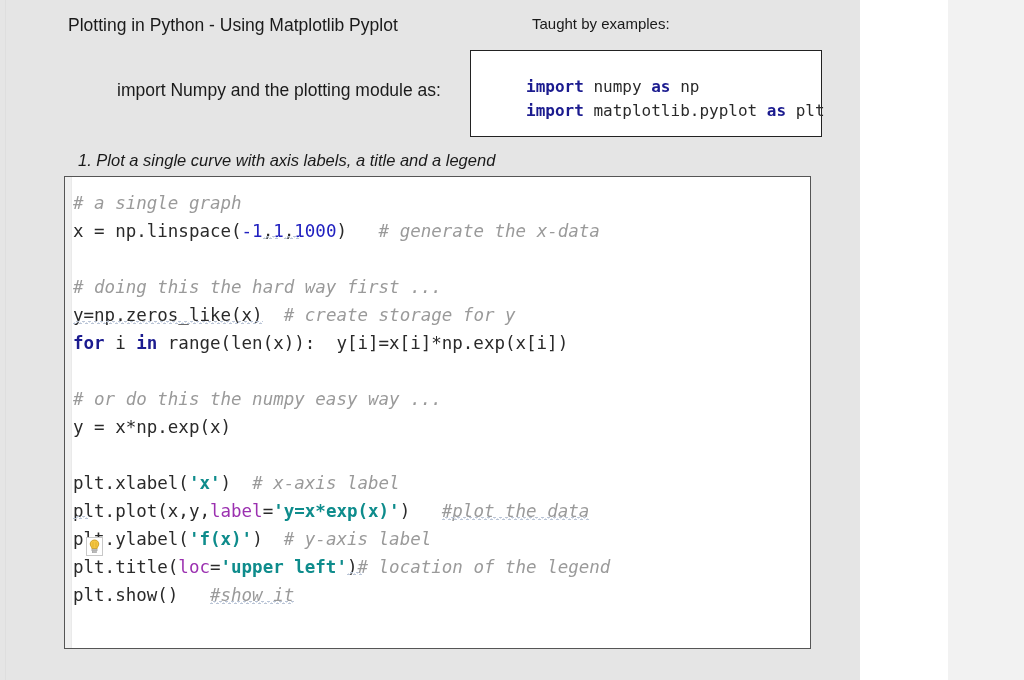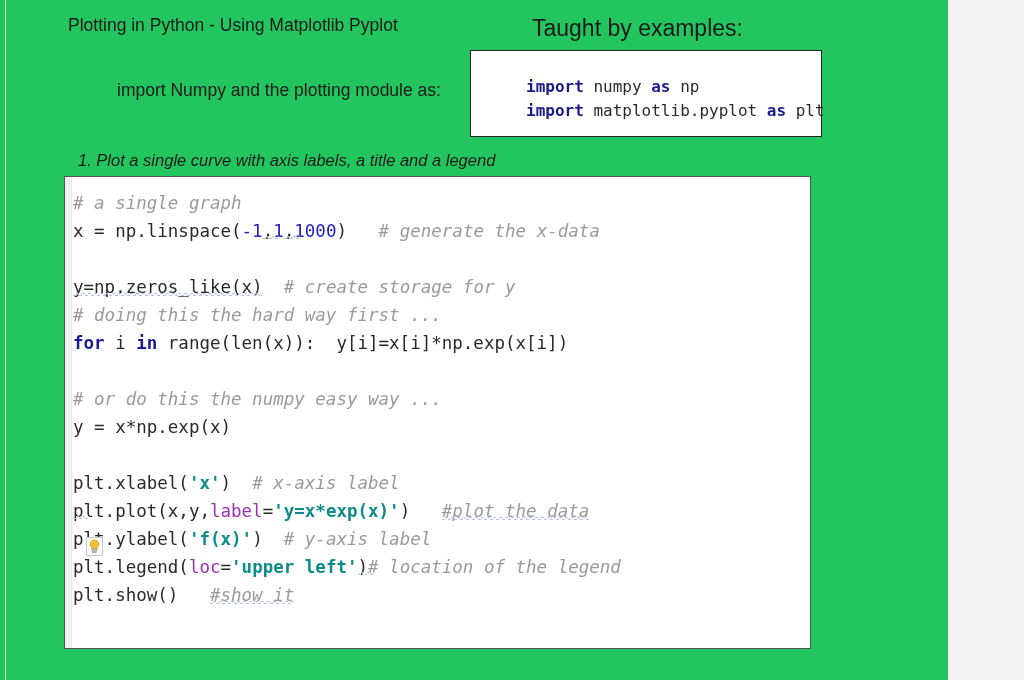--- a/index.html
+++ b/index.html
@@ -9,23 +9,23 @@
     width: 1024px;
     height: 680px;
     overflow: hidden;
   }
   body {
     font-family: "Liberation Sans", sans-serif;
     -webkit-font-smoothing: antialiased;
   }
   #page {
     position: relative;
-    width: 1024px;
-    height: 680px;
-    background: #22c55e;
+    width: 860px;
+    height: 680px;
+    background: #e5e5e5;
   }
 
   
   .right-panel {
     position: absolute;
     top: 0;
     left: 948px;
     width: 76px;
     height: 680px;
     background: #f2f2f2;
@@ -45,21 +45,21 @@
     left: 68px;
     top: 15px;
     font-size: 17.5px;
     color: #1a1a1a;
     white-space: nowrap;
   }
   .taught-by {
     position: absolute;
     left: 532px;
     top: 15px;
-    font-size: 23px;
+    font-size: 15px;
     color: #1a1a1a;
     white-space: nowrap;
   }
   .import-caption {
     position: absolute;
     left: 96px;
     top: 80px;
     font-size: 17.5px;
     color: #1a1a1a;
     white-space: nowrap;
@@ -221,42 +221,42 @@
   <div class="code-box">
     <div class="code-gutter"></div>
     <div class="code-area">
 
       <div class="cline"><span class="cmt"># a single graph</span></div>
 
       <div class="cline"><span class="plain">x = np.linspace(</span><span class="num">-1</span><span class="plain squiggle-sm">,</span><span class="num">1</span><span class="plain squiggle-sm">,</span><span class="num">1000</span><span class="plain">)</span><span class="plain">   </span><span class="cmt"># generate the x-data</span></div>
 
       <div class="cline blank">&nbsp;</div>
 
+      <div class="cline"><span class="cmt"># doing this the hard way first ...</span></div>
+
       <div class="cline"><span class="plain squiggle">y=np.zeros_like(x)</span><span class="plain">  </span><span class="cmt"># create storage for y</span></div>
 
-      <div class="cline"><span class="cmt"># doing this the hard way first ...</span></div>
-
       <div class="cline"><span class="kw">for</span><span class="plain"> i </span><span class="kw">in</span><span class="plain"> range(len(x)):  y[i]=x[i]*np.exp(x[i])</span></div>
 
       <div class="cline blank">&nbsp;</div>
 
       <div class="cline"><span class="cmt"># or do this the numpy easy way ...</span></div>
 
       <div class="cline"><span class="plain">y = x*np.exp(x)</span></div>
 
       <div class="cline blank">&nbsp;</div>
 
       <div class="cline"><span class="plain">plt.xlabel(</span><span class="str">'x'</span><span class="plain">)</span><span class="plain">  </span><span class="cmt"># x-axis label</span></div>
 
       <div class="cline"><span class="plain squiggle-sm">plt.plot(x,y,</span><span class="kwarg">label</span><span class="plain">=</span><span class="str">'y=x*exp(x)'</span><span class="plain">)</span><span class="plain">   </span><span class="cmt squiggle">#plot the data</span></div>
 
       <div class="cline"><span class="plain">plt.ylabel(</span><span class="str">'f(x)'</span><span class="plain">)</span><span class="plain">  </span><span class="cmt"># y-axis label</span></div>
 
 
-      <div class="cline"><span class="plain">plt.legend(</span><span class="kwarg">loc</span><span class="plain">=</span><span class="str">'upper left'</span><span class="plain squiggle-sm">)</span><span class="cmt"># location of the legend</span></div>
+      <div class="cline"><span class="plain">plt.title(</span><span class="kwarg">loc</span><span class="plain">=</span><span class="str">'upper left'</span><span class="plain squiggle-sm">)</span><span class="cmt"># location of the legend</span></div>
 
       <div class="cline"><span class="plain">plt.show()</span><span class="plain">   </span><span class="cmt squiggle">#show it</span></div>
 
     </div>
   </div>
 
   <div class="bulb-icon">
     <svg width="17" height="19" viewBox="0 0 17 19" xmlns="http://www.w3.org/2000/svg">
       <rect x="0.5" y="0.5" width="16" height="18" fill="#ffffff" stroke="#c8c8c8" stroke-width="1"></rect>
       <path d="M8.5 3 C5.9 3 4.2 4.8 4.2 7 C4.2 8.5 5.0 9.4 5.6 10.2 L5.9 11.6 L11.1 11.6 L11.4 10.2 C12.0 9.4 12.8 8.5 12.8 7 C12.8 4.8 11.1 3 8.5 3 Z" fill="#f5c642" stroke="#c89a1c" stroke-width="0.9"></path>

